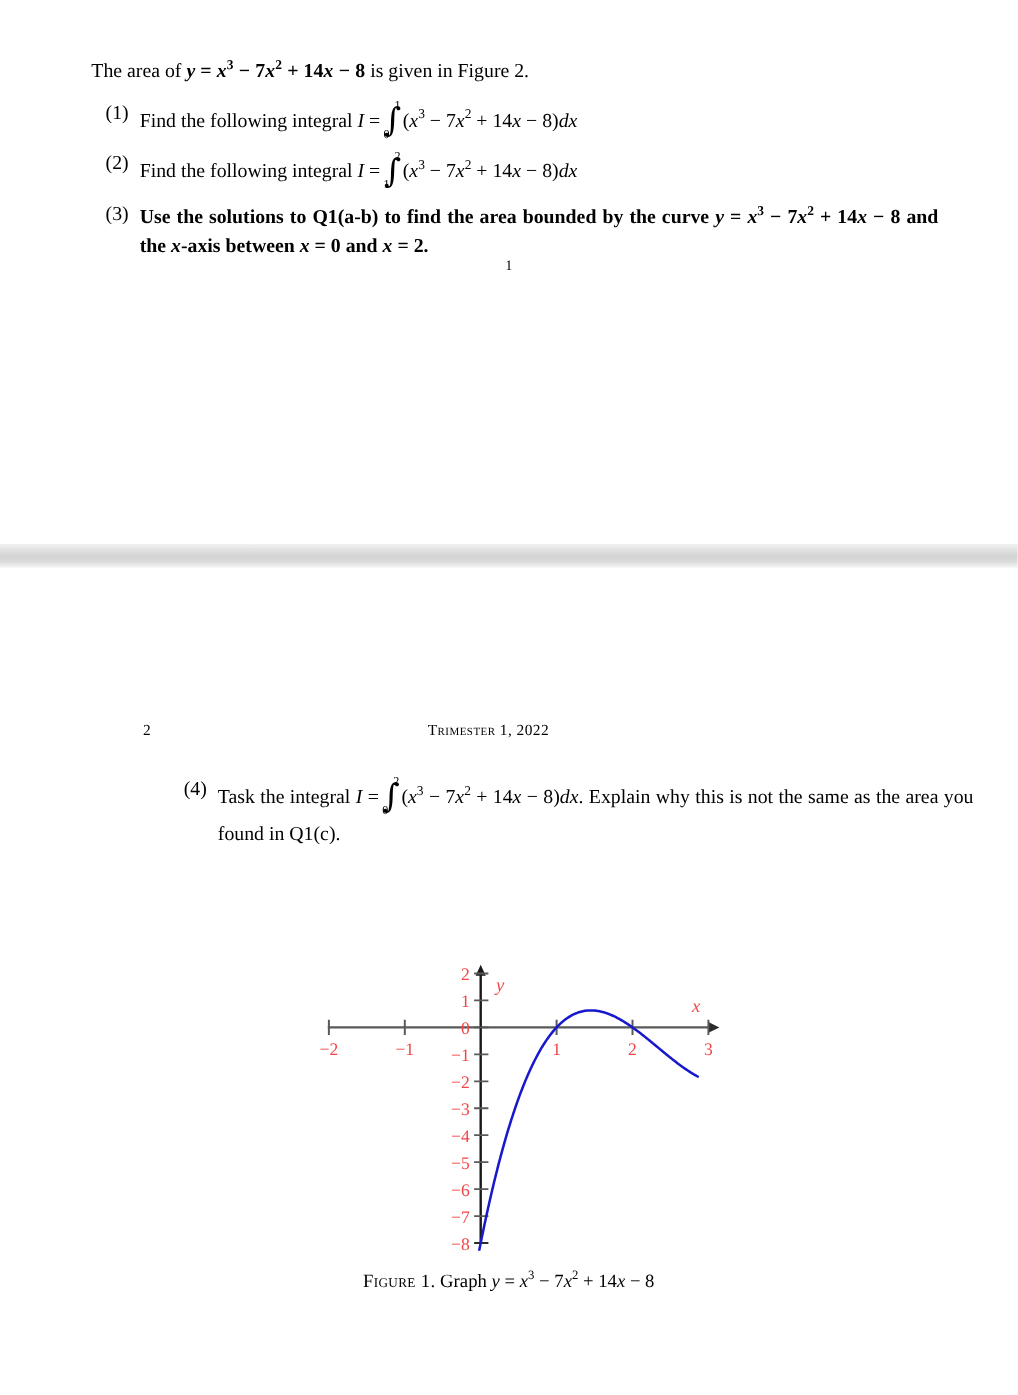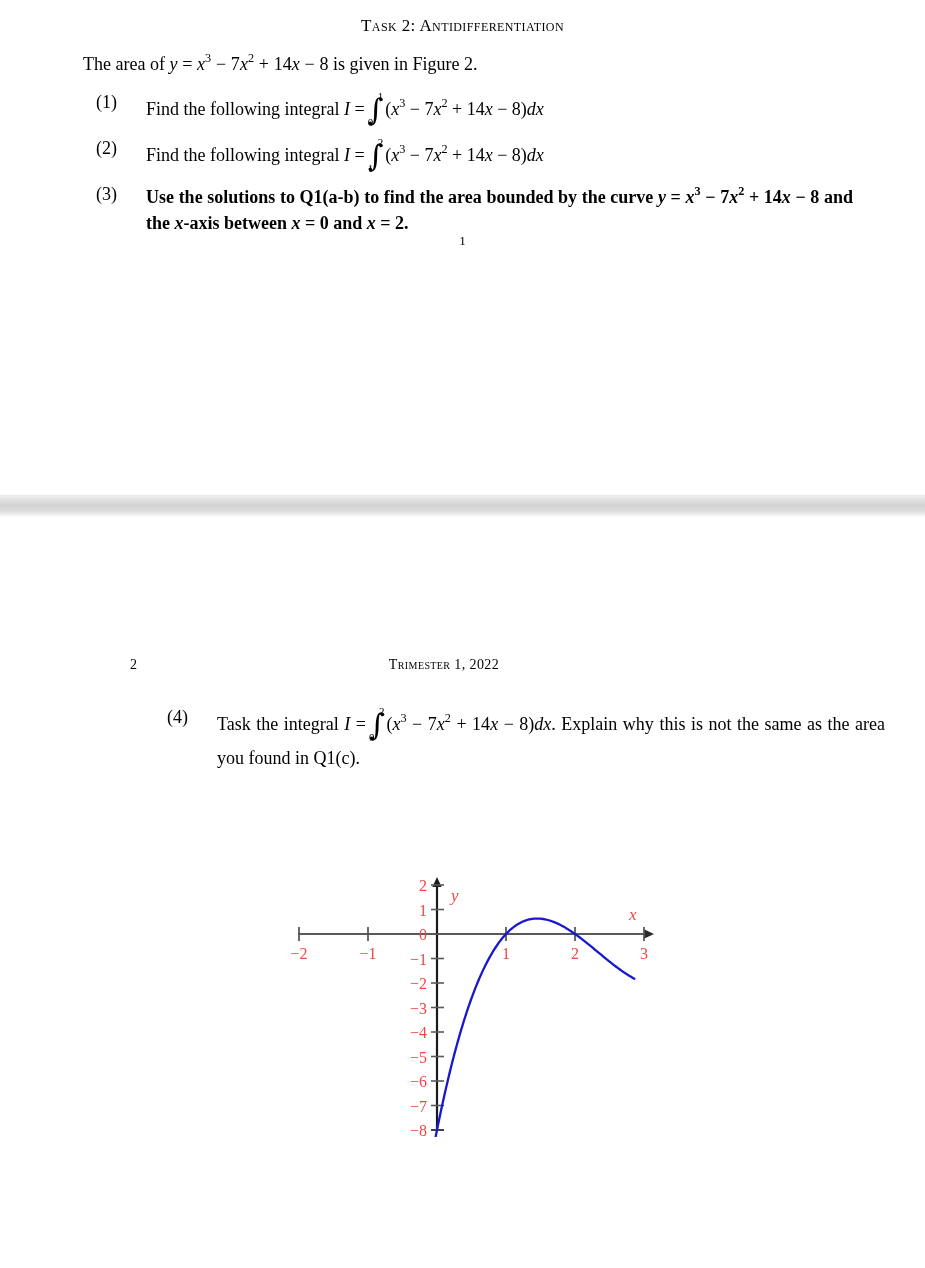--- a/index.html
+++ b/index.html
@@ -59,21 +59,21 @@
     font-size: 18px;
     margin-bottom: 3px;
   }
   .qnum {
     width: 44px;
     flex: 0 0 44px;
     text-align: right;
     padding-right: 10px;
     box-sizing: border-box;
   }
-  .qbody { flex: 1 1 auto; line-height: 1.45; margin-left: 19px; }
+  .qbody { flex: 1 1 auto; line-height: 1.45; }
 
   .page-folio {
     position: absolute;
     left: 0;
     width: 925px;
     text-align: center;
     font-size: 13px;
   }
 
   
@@ -99,21 +99,21 @@
   .intg .lim.top { margin-bottom: -6px; margin-left: 9px; }
   .intg .lim.bot { margin-top: -6px; margin-right: 11px; }
   .intg .sign {
     font-size: 30px;
     line-height: 0.86;
     font-family: "DejaVu Serif", "Liberation Serif", serif;
     font-style: italic;
     font-weight: 400;
   }
 
-  .tightgap { letter-spacing: 0.1px; }
+  .tightgap { letter-spacing: 0.1px; font-weight: bold; }
 
   
   #page-sep {
     position: absolute;
     left: 0;
     top: 495px;
     width: 925px;
     height: 22px;
     background: linear-gradient(to bottom,
       #f3f3f3 0%,
@@ -183,21 +183,20 @@
   .fig-caption .figlabel {
     font-variant: small-caps;
     letter-spacing: 0.3px;
   }
 </style>
 </head>
 <body>
 
 <div class="page" id="page-one">
 
-  <div class="doc-title">Task 2: Antidifferentiation</div>
 
   <div class="intro-line">
     <span>The area of </span><span class="tightgap"><span class="mi">y</span> = <span class="mi">x</span><sup>3</sup> − 7<span class="mi">x</span><sup>2</sup> + 14<span class="mi">x</span> − 8</span><span> is given in Figure 2.</span>
   </div>
 
   <div class="qlist">
 
     <div class="qitem" style="margin-bottom:8px;">
       <div class="qnum">(1)</div>
       <div class="qbody">
@@ -316,14 +315,17 @@
         <text x="312" y="142">2</text>
         <text x="381" y="142">3</text>
       </g>
 
       <text x="188" y="84" font-family="Liberation Serif, serif" font-size="17" font-style="italic" fill="#f24646">y</text>
       <text x="366" y="103" font-family="Liberation Serif, serif" font-size="17" font-style="italic" fill="#f24646">x</text>
 
       <path fill="none" stroke="#1818cc" stroke-width="2.3" stroke-linecap="round" d="M 164.34,364.45 L 165.28,359.13 L 166.22,353.88 L 167.16,348.70 L 168.10,343.58 L 169.04,338.53 L 169.99,333.54 L 170.93,328.62 L 171.87,323.77 L 172.81,318.98 L 173.75,314.25 L 174.69,309.59 L 175.63,304.99 L 176.57,300.45 L 177.51,295.98 L 178.45,291.57 L 179.39,287.22 L 180.34,282.93 L 181.28,278.71 L 182.22,274.54 L 183.16,270.44 L 184.10,266.39 L 185.04,262.41 L 185.98,258.49 L 186.92,254.62 L 187.86,250.81 L 188.80,247.06 L 189.74,243.37 L 190.69,239.74 L 191.63,236.16 L 192.57,232.64 L 193.51,229.18 L 194.45,225.77 L 195.39,222.42 L 196.33,219.13 L 197.27,215.88 L 198.21,212.70 L 199.15,209.57 L 200.09,206.49 L 201.04,203.46 L 201.98,200.49 L 202.92,197.57 L 203.86,194.70 L 204.80,191.89 L 205.74,189.12 L 206.68,186.41 L 207.62,183.75 L 208.56,181.14 L 209.50,178.58 L 210.44,176.07 L 211.39,173.61 L 212.33,171.19 L 213.27,168.83 L 214.21,166.51 L 215.15,164.24 L 216.09,162.02 L 217.03,159.85 L 217.97,157.72 L 218.91,155.64 L 219.85,153.61 L 220.79,151.62 L 221.74,149.68 L 222.68,147.78 L 223.62,145.92 L 224.56,144.11 L 225.50,142.35 L 226.44,140.62 L 227.38,138.94 L 228.32,137.31 L 229.26,135.71 L 230.20,134.16 L 231.14,132.65 L 232.09,131.18 L 233.03,129.75 L 233.97,128.36 L 234.91,127.01 L 235.85,125.70 L 236.79,124.43 L 237.73,123.20 L 238.67,122.00 L 239.61,120.85 L 240.55,119.73 L 241.49,118.65 L 242.44,117.61 L 243.38,116.60 L 244.32,115.63 L 245.26,114.70 L 246.20,113.80 L 247.14,112.94 L 248.08,112.11 L 249.02,111.32 L 249.96,110.56 L 250.90,109.83 L 251.84,109.14 L 252.79,108.48 L 253.73,107.85 L 254.67,107.26 L 255.61,106.69 L 256.55,106.16 L 257.49,105.66 L 258.43,105.19 L 259.37,104.75 L 260.31,104.34 L 261.25,103.96 L 262.19,103.61 L 263.14,103.29 L 264.08,102.99 L 265.02,102.73 L 265.96,102.49 L 266.90,102.28 L 267.84,102.10 L 268.78,101.94 L 269.72,101.81 L 270.66,101.71 L 271.60,101.63 L 272.54,101.57 L 273.49,101.54 L 274.43,101.54 L 275.37,101.56 L 276.31,101.60 L 277.25,101.67 L 278.19,101.75 L 279.13,101.87 L 280.07,102.00 L 281.01,102.15 L 281.95,102.33 L 282.89,102.53 L 283.84,102.75 L 284.78,102.99 L 285.72,103.24 L 286.66,103.52 L 287.60,103.82 L 288.54,104.14 L 289.48,104.47 L 290.42,104.82 L 291.36,105.19 L 292.30,105.58 L 293.24,105.98 L 294.19,106.40 L 295.13,106.84 L 296.07,107.29 L 297.01,107.76 L 297.95,108.24 L 298.89,108.74 L 299.83,109.25 L 300.77,109.78 L 301.71,110.32 L 302.65,110.87 L 303.59,111.44 L 304.54,112.02 L 305.48,112.61 L 306.42,113.21 L 307.36,113.82 L 308.30,114.45 L 309.24,115.08 L 310.18,115.73 L 311.12,116.38 L 312.06,117.04 L 313.00,117.72 L 313.94,118.40 L 314.89,119.09 L 315.83,119.79 L 316.77,120.49 L 317.71,121.21 L 318.65,121.93 L 319.59,122.65 L 320.53,123.39 L 321.47,124.12 L 322.41,124.87 L 323.35,125.62 L 324.29,126.37 L 325.24,127.13 L 326.18,127.89 L 327.12,128.65 L 328.06,129.42 L 329.00,130.19 L 329.94,130.97 L 330.88,131.74 L 331.82,132.52 L 332.76,133.30 L 333.70,134.07 L 334.64,134.85 L 335.59,135.63 L 336.53,136.41 L 337.47,137.19 L 338.41,137.97 L 339.35,138.75 L 340.29,139.52 L 341.23,140.29 L 342.17,141.06 L 343.11,141.83 L 344.05,142.59 L 344.99,143.35 L 345.94,144.11 L 346.88,144.86 L 347.82,145.61 L 348.76,146.35 L 349.70,147.09 L 350.64,147.82 L 351.58,148.55 L 352.52,149.26 L 353.46,149.98 L 354.40,150.68 L 355.34,151.38 L 356.29,152.06 L 357.23,152.74 L 358.17,153.41 L 359.11,154.08 L 360.05,154.73 L 360.99,155.37 L 361.93,156.00 L 362.87,156.63 L 363.81,157.24 L 364.75,157.83 L 365.69,158.42 L 366.64,159.00 L 367.58,159.56 L 368.52,160.11 L 369.46,160.65 L 370.40,161.17 L 371.34,161.68"></path>
     </svg>
 
+    <div class="fig-caption">
+      <span class="figlabel">Figure 1.</span><span> Graph </span><span><span class="mi">y</span> = <span class="mi">x</span><sup>3</sup> − 7<span class="mi">x</span><sup>2</sup> + 14<span class="mi">x</span> − 8</span>
+    </div>
   </div>
 </div>
 
 </body></html>

